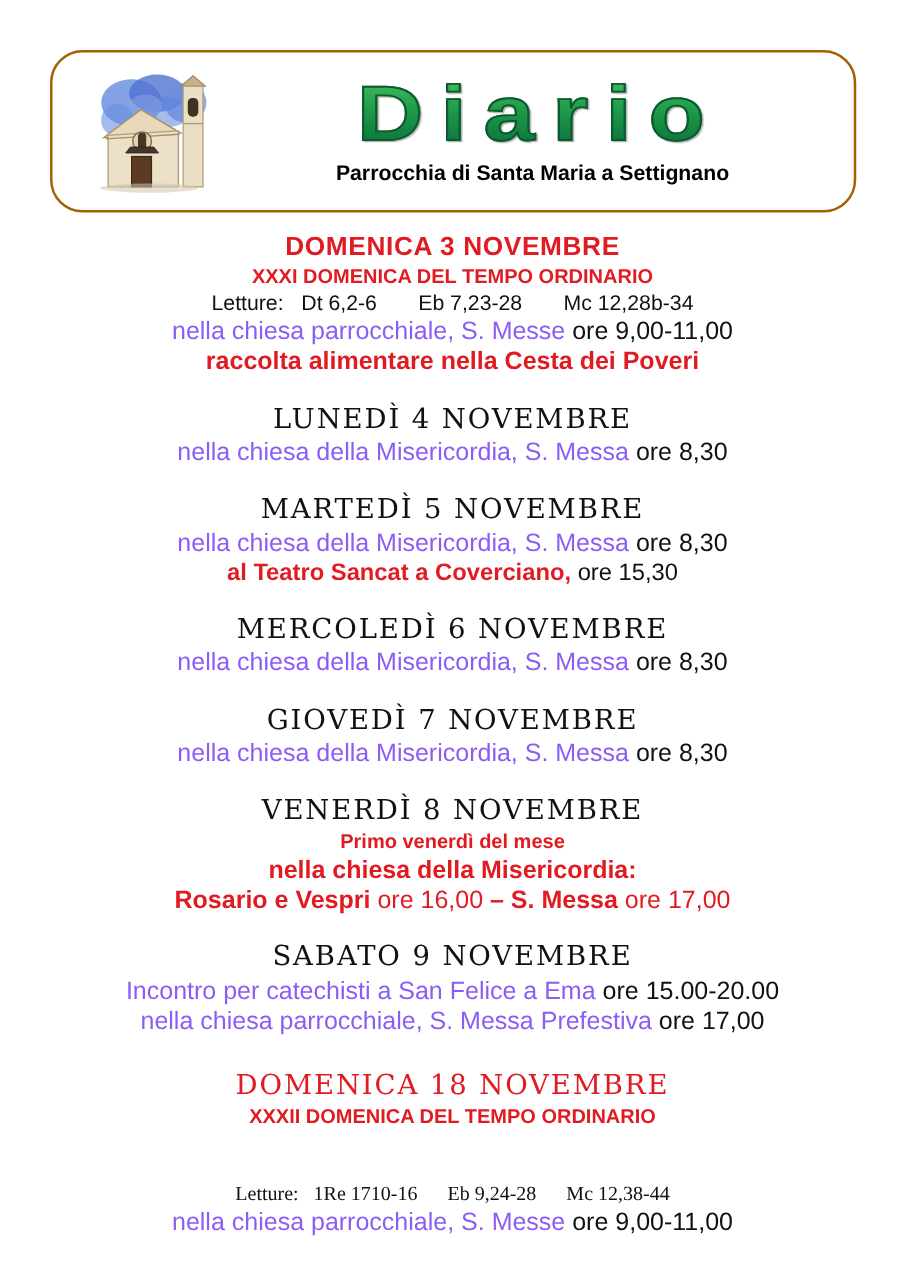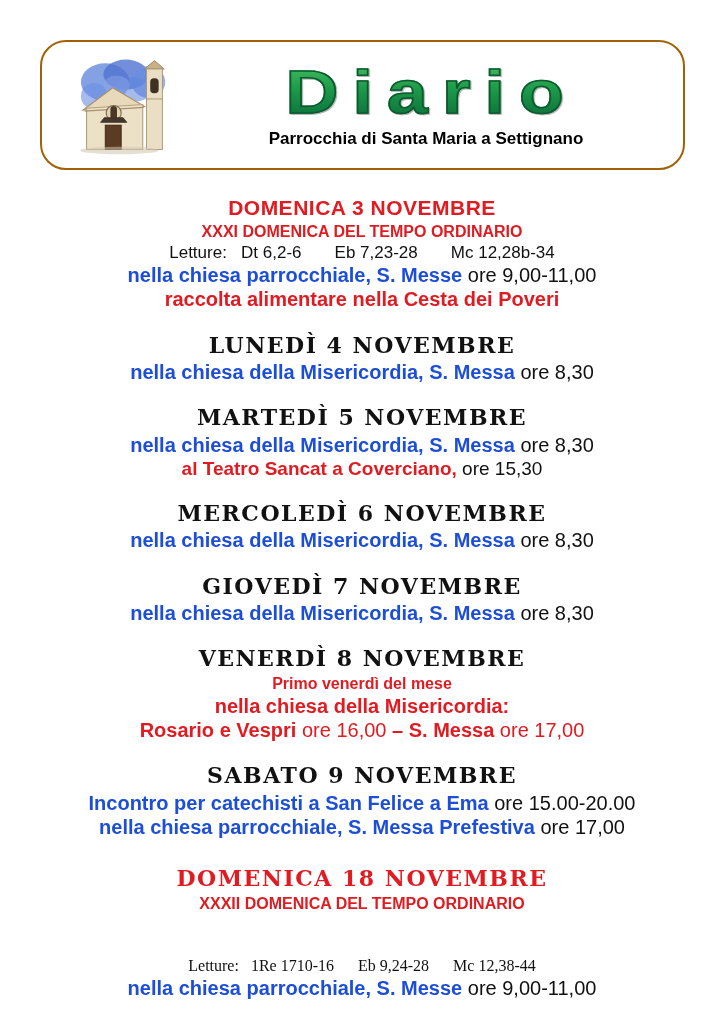--- a/index.html
+++ b/index.html
@@ -29,37 +29,37 @@
     background:linear-gradient(180deg,var(--g1) 0%,var(--g2) 45%,var(--g3) 100%);
     -webkit-background-clip:text;background-clip:text;color:transparent;
     -webkit-text-stroke:1.5px var(--gstroke);
     filter:drop-shadow(1px 1.5px 0 rgba(40,40,40,.35));
     padding-left:10px;
   }
   .subtitle{font-size:17px;font-weight:bold;color:#000;margin-top:6px;}
   
   main{padding-top:16px;text-align:center;}
   .day-section{margin-top:21px;}
-  .day-section:first-child{margin-top:10px;}
+  .day-section:first-child{margin-top:0;}
   .day-section.gap-lg{margin-top:27px;}
   .day-heading{margin:0 0 3px;font-size:22px;line-height:1.15;}
   .h-serif,.h-serifred{
     font-family:"DejaVu Serif","Liberation Serif",serif;
-    font-weight:700;letter-spacing:1.5px;color:#111;
+    font-weight:400;letter-spacing:1.5px;color:#111;
   }
   .h-serifred{color:var(--red);}
   .h-sansred{font-weight:bold;color:var(--red);letter-spacing:.5px;font-size:21px;}
   .event-line{font-size:20px;line-height:1.17;margin:1px 0;}
   .event-line.sub{font-size:16px;}
   .event-line.lett{font-size:17px;}
   .event-line.lettserif{font-size:16px;font-family:"Liberation Serif","DejaVu Serif",serif;margin-top:44px;}
   .event-line.sz18{font-size:18px;}
   .event-line.sz19{font-size:19px;}
   .event-line span{white-space:pre-wrap;}
-  .s-b{font-weight:bold;color:#1d4ed8;}
+  .s-b{font-weight:normal;color:#8b5cf6;}
   .s-r{color:#111;}
   .s-rb{font-weight:bold;color:var(--red);}
   .s-rr{color:var(--red);text-align:right;}
 </style>
 </head>
 <body>
 
 <div class="page">
 
   <div class="header-box">

